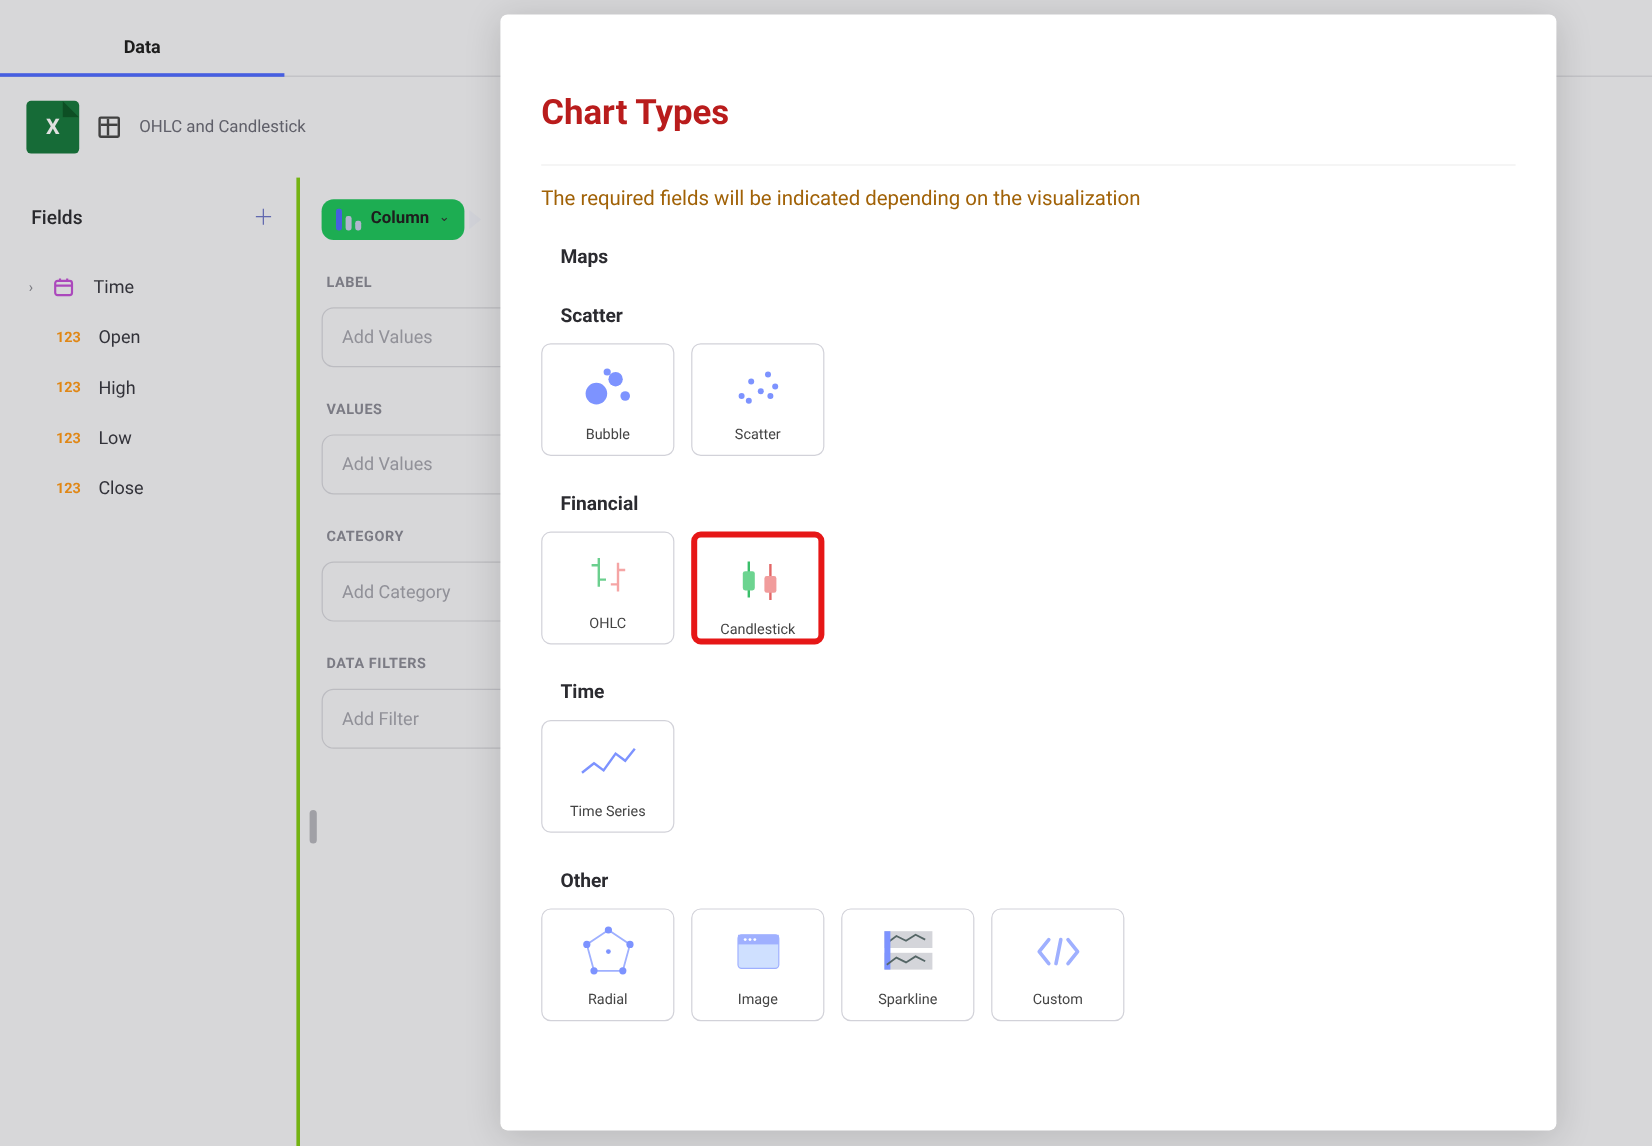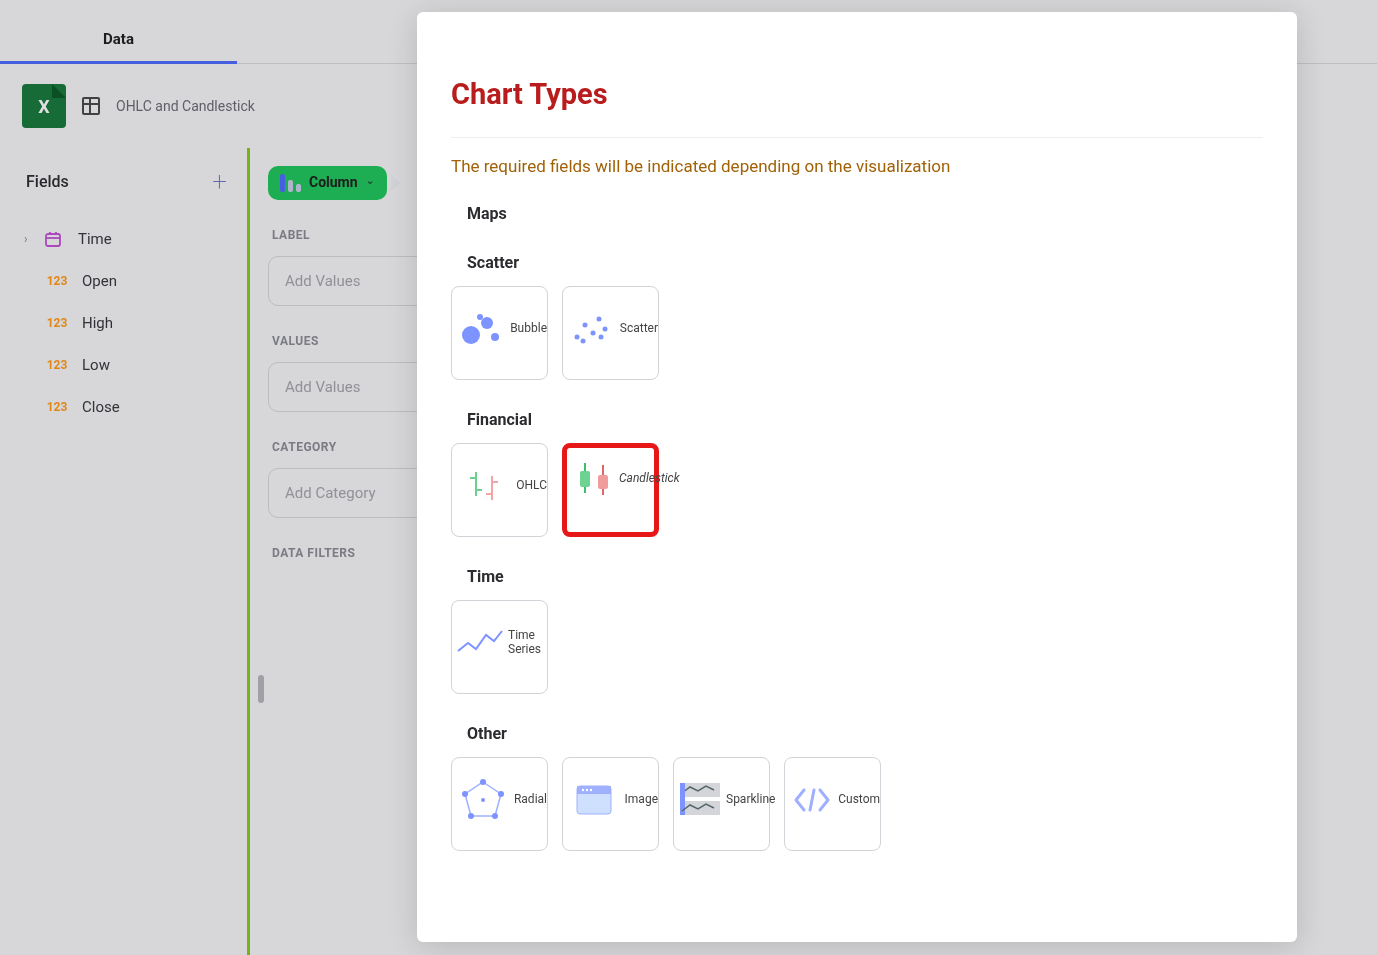--- a/index.html
+++ b/index.html
@@ -53,24 +53,24 @@
 .scroll-thumb { position:absolute; left:258px; top:675px; width:6px; height:28px; background:#b7b7bd; border-radius:3px;}
 
 
 .popover { position:absolute; top:12px; left:417px; width:880px; height: 930px; background:#fff; border-radius:6px; box-shadow:0 4px 30px rgba(0,0,0,.15); z-index:20; padding:34px 34px 0 34px; overflow:hidden;}
 .popover h1 { font-size:29px; font-weight:700; color:#b91c1c;margin-top:31px; }
 .divider { height:1px; background:#eee; margin:26px 0 18px 0;}
 .subtext { color:#a16207; font-size:17px; }
 .cat-title { margin-top:30px; margin-left:16px; font-weight:700; font-size:16px; color:#2b2b30;}
 .cat-title.first { margin-top:28px;}
 .card-row { display:flex; gap:14px; margin-top:14px; margin-left:0px; }
-.card { width:97px; height:94px; border:1px solid #d2d2d9; border-radius:8px; display:flex; flex-direction:row; align-items:center; justify-content:space-between; padding:0 0 10px 0; cursor:pointer; background:#fff;}
+.card { width:111px; height:94px; border:1px solid #d2d2d9; border-radius:8px; display:flex; flex-direction:column; align-items:center; justify-content:space-between; padding:0 0 10px 0; cursor:pointer; background:#fff;}
 .card .icon-area { flex:1; display:flex; align-items:center; justify-content:center; width:100%; }
 .card .card-lbl { font-size:12px; color:#444; }
-.card.highlight { border:5px solid #e61717; padding-bottom:24px;font-style:italic; }
+.card.highlight { border:5px solid #e61717; padding-bottom:1px; }
 </style>
 </head>
 <body>
 
 <div class="base">
   <div class="top-bar"></div>
   <div class="tabs">
     <div class="tab active">Data</div>
   </div>
   <div class="source-row">
@@ -135,20 +135,21 @@
       <div class="section-lbl">LABEL</div>
       <div class="drop">Add Values</div>
 
       <div class="section-lbl">VALUES</div>
       <div class="drop">Add Values</div>
 
       <div class="section-lbl">CATEGORY</div>
       <div class="drop">Add Category</div>
 
       <div class="section-lbl">DATA FILTERS</div>
+      <div class="drop">Add Filter</div>
     </div>
   </div>
   <div class="scroll-thumb"></div>
 </div>
 
 <div class="modal-backdrop"></div>
 
 <div class="popover">
   <h1>Chart Types</h1>
   <div class="divider"></div>

